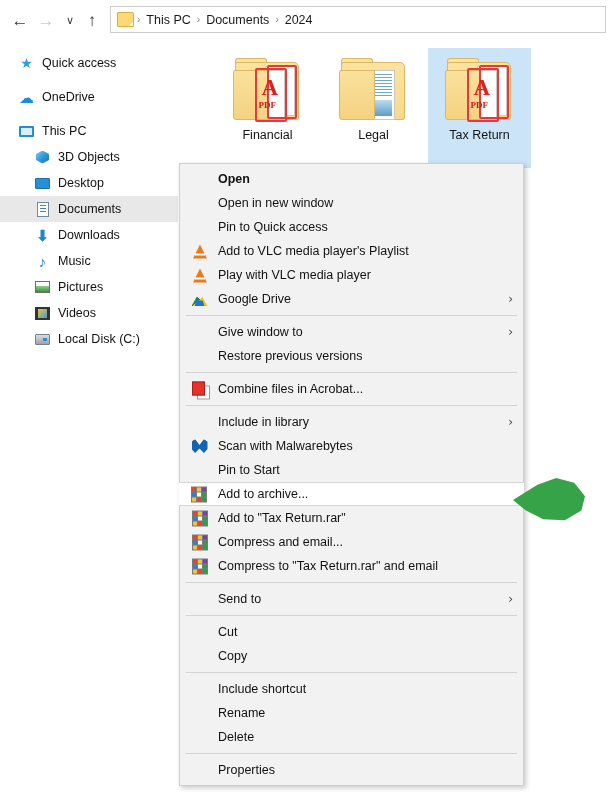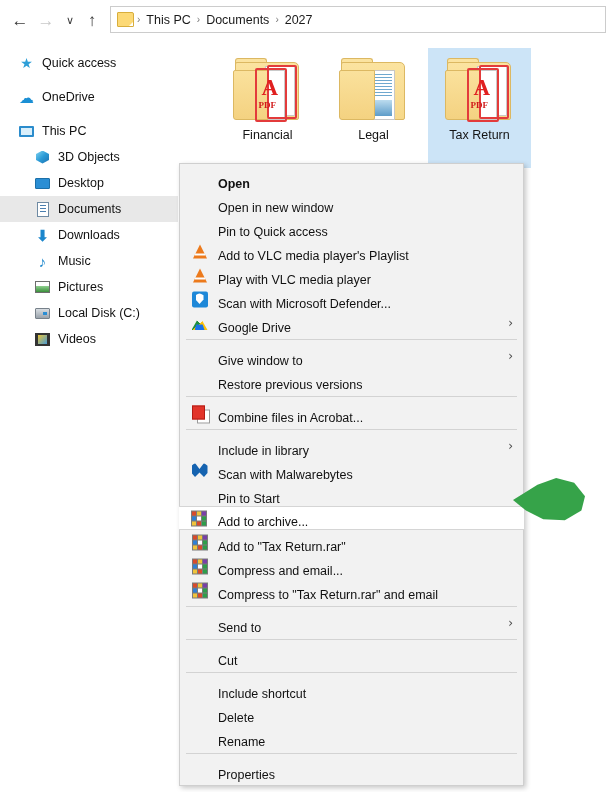--- a/index.html
+++ b/index.html
@@ -282,21 +282,21 @@
     border: 1px solid #cfcfcf;
     box-shadow: 2px 2px 5px rgba(0,0,0,0.22);
     padding: 3px 0;
     box-sizing: border-box;
     z-index: 50;
   }
   .mi {
     position: relative;
     height: 24px;
     display: flex;
-    align-items: flex-end;
+    align-items: center;
     padding-left: 38px;
     padding-right: 26px;
     font-size: 12.5px;
     color: #111111;
     white-space: nowrap;
     box-sizing: border-box;
   }
   .mi.bold { font-weight: bold; }
   .mi.hl {
     background: #ffffff;
@@ -425,21 +425,21 @@
     <span>↑</span>
   </div>
 
   <div id="addressbar">
     <span class="addr-folder-icon"></span>
     <span class="crumb-sep">›</span>
     <span class="crumb">This PC</span>
     <span class="crumb-sep">›</span>
     <span class="crumb">Documents</span>
     <span class="crumb-sep">›</span>
-    <span class="crumb">2027</span>
+    <span class="crumb">2024</span>
   </div>
 </div>
 
 <div id="sidebar">
   <div class="nav-gap"></div>
 
   <div class="nav-item lvl0">
     <span class="nav-ico">
         <span class="ico-star">★</span>
       </span>
@@ -499,30 +499,30 @@
 
   <div class="nav-item lvl1">
     <span class="nav-ico">
         <span class="ico-pics"></span>
       </span>
     <span>Pictures</span>
   </div>
 
   <div class="nav-item lvl1">
     <span class="nav-ico">
+        <span class="ico-vids"></span>
+      </span>
+    <span>Videos</span>
+  </div>
+
+  <div class="nav-item lvl1">
+    <span class="nav-ico">
         <span class="ico-disk"></span>
       </span>
     <span>Local Disk (C:)</span>
-  </div>
-
-  <div class="nav-item lvl1">
-    <span class="nav-ico">
-        <span class="ico-vids"></span>
-      </span>
-    <span>Videos</span>
   </div>
   <div class="nav-gap"></div>
 
 </div>
 
 <div id="filearea">
 
   <div class="tile" style="left:38px">
     <div class="folder">
       <div class="tab"></div>
@@ -584,26 +584,20 @@
     <span>Add to VLC media player's Playlist</span>
   </div>
   <div class="mi">
     <span class="mi-ico">
         <span class="ic-vlc"></span>
       </span>
     <span>Play with VLC media player</span>
   </div>
   <div class="mi">
     <span class="mi-ico">
-        <span class="ic-defender"></span>
-      </span>
-    <span>Scan with Microsoft Defender...</span>
-  </div>
-  <div class="mi">
-    <span class="mi-ico">
         <span class="ic-gdrive"></span>
       </span>
     <span>Google Drive</span>
     <span class="chev">›</span>
   </div>
 
   <div class="msep"></div>
 
   <div class="mi">
     <span>Give window to</span>
@@ -708,32 +702,35 @@
   <div class="mi">
     <span>Send to</span>
     <span class="chev">›</span>
   </div>
 
   <div class="msep"></div>
 
   <div class="mi">
     <span>Cut</span>
   </div>
+  <div class="mi">
+    <span>Copy</span>
+  </div>
 
   <div class="msep"></div>
 
   <div class="mi">
     <span>Include shortcut</span>
   </div>
   <div class="mi">
+    <span>Rename</span>
+  </div>
+  <div class="mi">
     <span>Delete</span>
   </div>
-  <div class="mi">
-    <span>Rename</span>
-  </div>
 
   <div class="msep"></div>
 
   <div class="mi">
     <span>Properties</span>
   </div>
 
 </div>
 
 <div id="pointer"></div>

